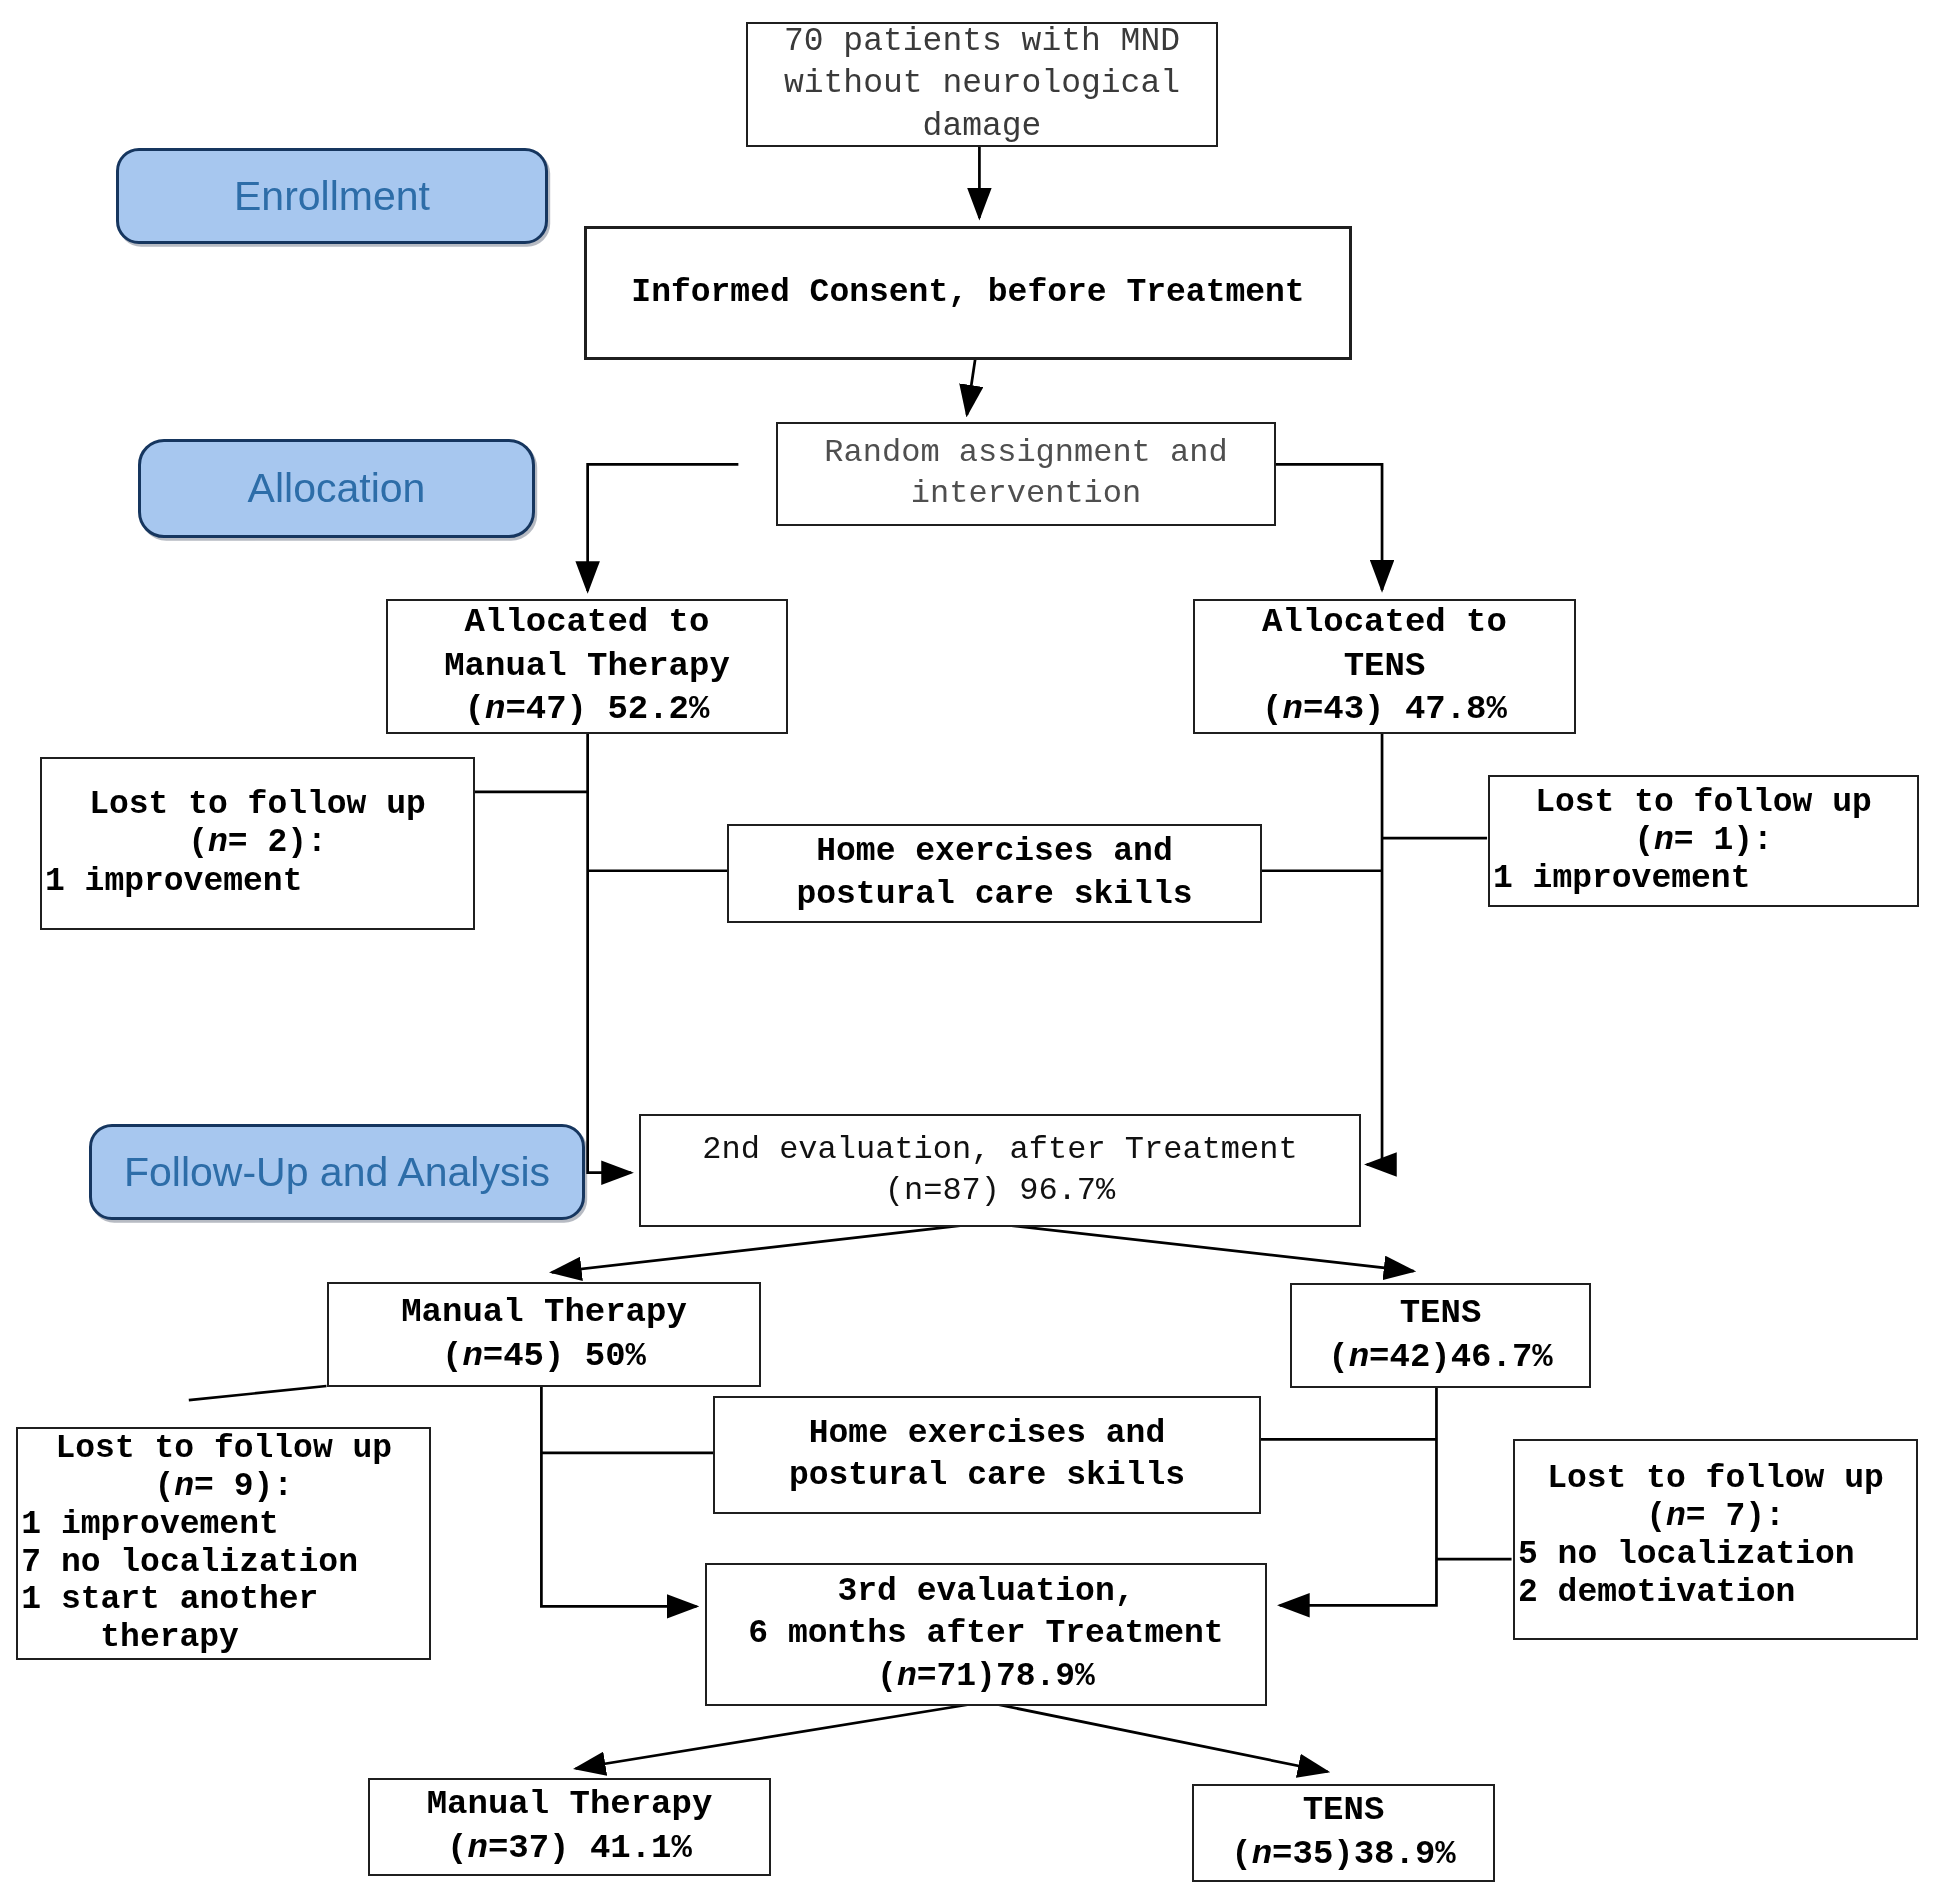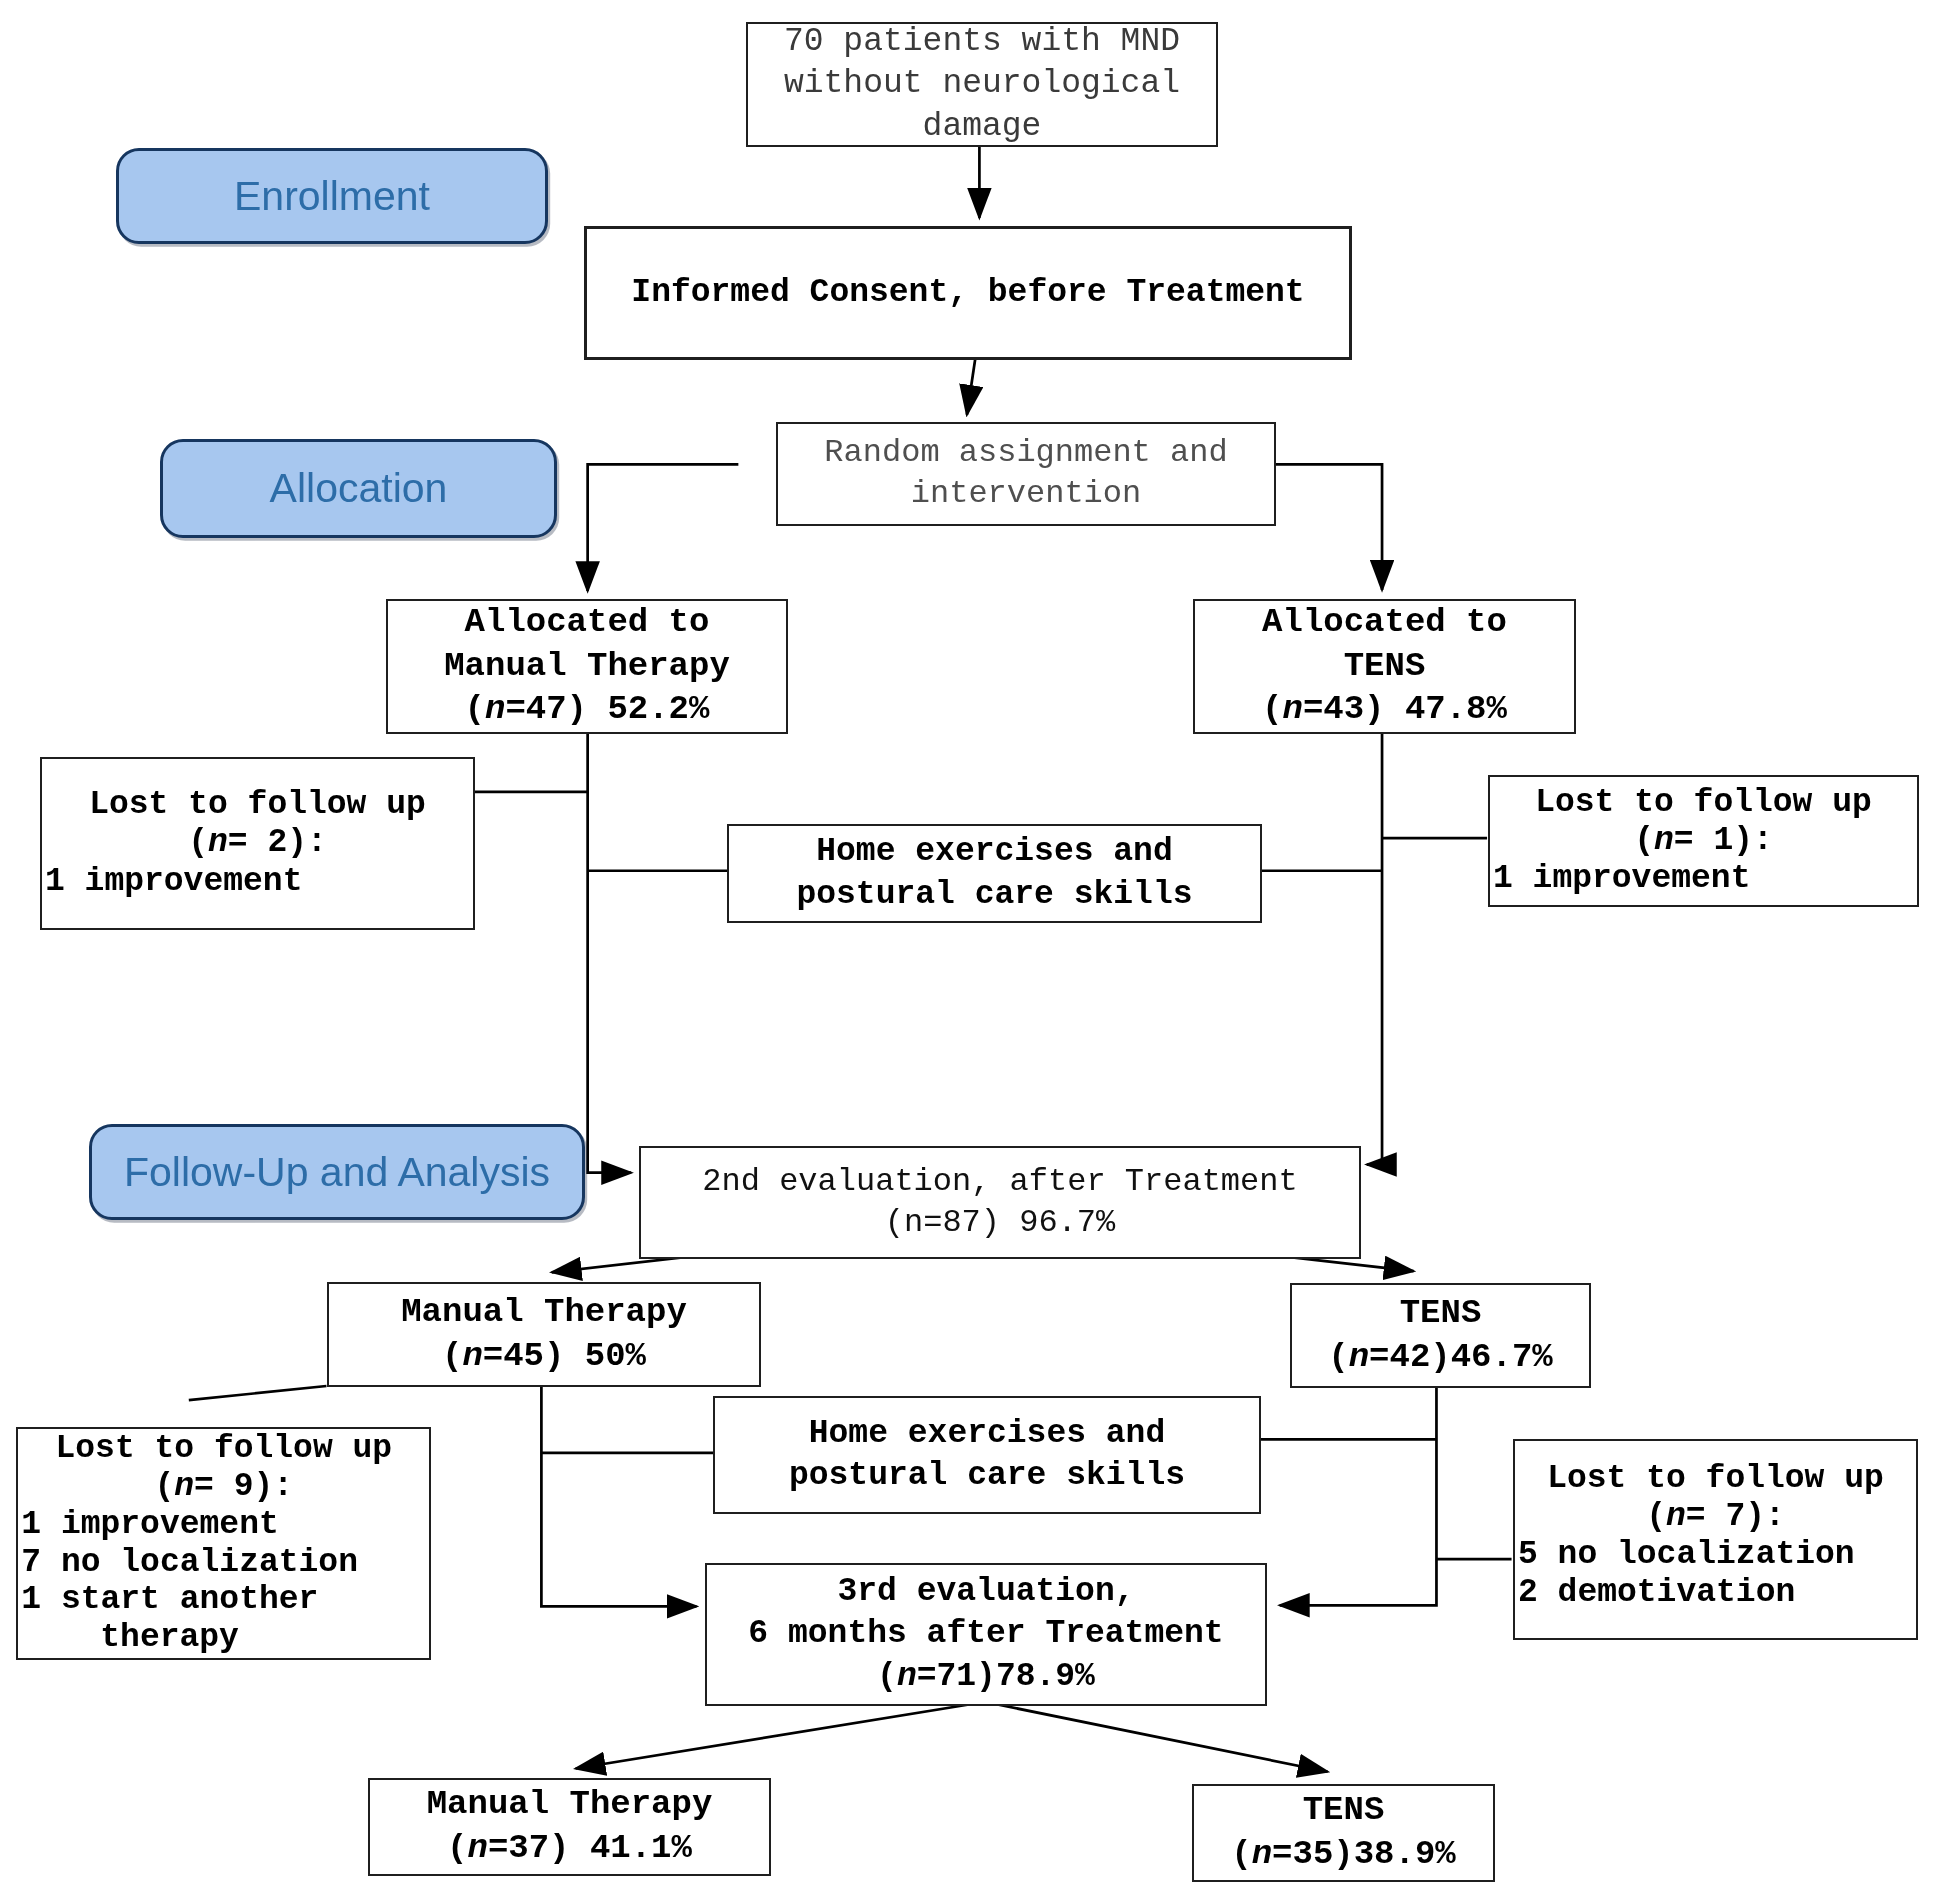--- a/index.html
+++ b/index.html
@@ -23,29 +23,29 @@
 
   .stage{position:absolute;display:flex;align-items:center;justify-content:center;
          background:#a7c7ef;border:3.3px solid #16365f;border-radius:23px;
          color:#2d6da8;font-family:"Liberation Sans",sans-serif;font-size:41px;
          box-shadow:2.2px 2.7px 0 rgba(15,30,55,.30);}
 
   
   #nb-patients{left:746px;top:22px;width:468px;height:121px;font-weight:400;color:#3a3a3a;}
   #st-enroll{left:116px;top:148px;width:426px;height:90px;}
   #nb-eval1{left:584px;top:226px;width:762px;height:128px;border-width:3.3px;}
-  #st-alloc{left:160px;top:439px;width:391px;height:93px;}
+  #st-alloc{left:138px;top:439px;width:391px;height:93px;border-radius:26px;}
   #nb-random{left:776px;top:422px;width:496px;height:100px;font-size:32px;}
   #nb-alloc-mt{left:386px;top:599px;width:398px;height:131px;font-size:34px;}
   #nb-alloc-tens{left:1193px;top:599px;width:379px;height:131px;font-size:34px;}
   #nb-lost1-left{left:40px;top:757px;width:431px;height:169px;font-size:33px;line-height:1.16;}
   #nb-homeex1{left:727px;top:824px;width:531px;height:95px;}
   #nb-lost1-right{left:1488px;top:775px;width:427px;height:128px;font-size:33px;line-height:1.16;}
   #st-followup{left:89px;top:1124px;width:490px;height:90px;}
-  #nb-eval2{left:639px;top:1114px;width:718px;height:109px;font-size:32px;margin-top:32px;}
+  #nb-eval2{left:639px;top:1114px;width:718px;height:109px;font-size:32px;}
   #nb-mt2{left:327px;top:1282px;width:430px;height:101px;font-size:34px;}
   #nb-tens2{left:1290px;top:1283px;width:297px;height:101px;font-size:34px;}
   #nb-homeex2{left:713px;top:1396px;width:544px;height:114px;}
   #nb-lost2-left{left:16.3px;top:1427px;width:411px;height:229px;font-size:33px;line-height:1.15;}
   #nb-lost2-right{left:1513px;top:1439px;width:405px;height:201px;font-size:33px;line-height:1.16;justify-content:flex-start;padding-top:18.5px;box-sizing:border-box;}
   #nb-eval3{left:705px;top:1563px;width:558px;height:139px;}
   #nb-mt3{left:368px;top:1778px;width:399px;height:94px;font-size:34px;}
   #nb-tens3{left:1192px;top:1784px;width:299px;height:94px;font-size:34px;}
 </style>
 </head>

